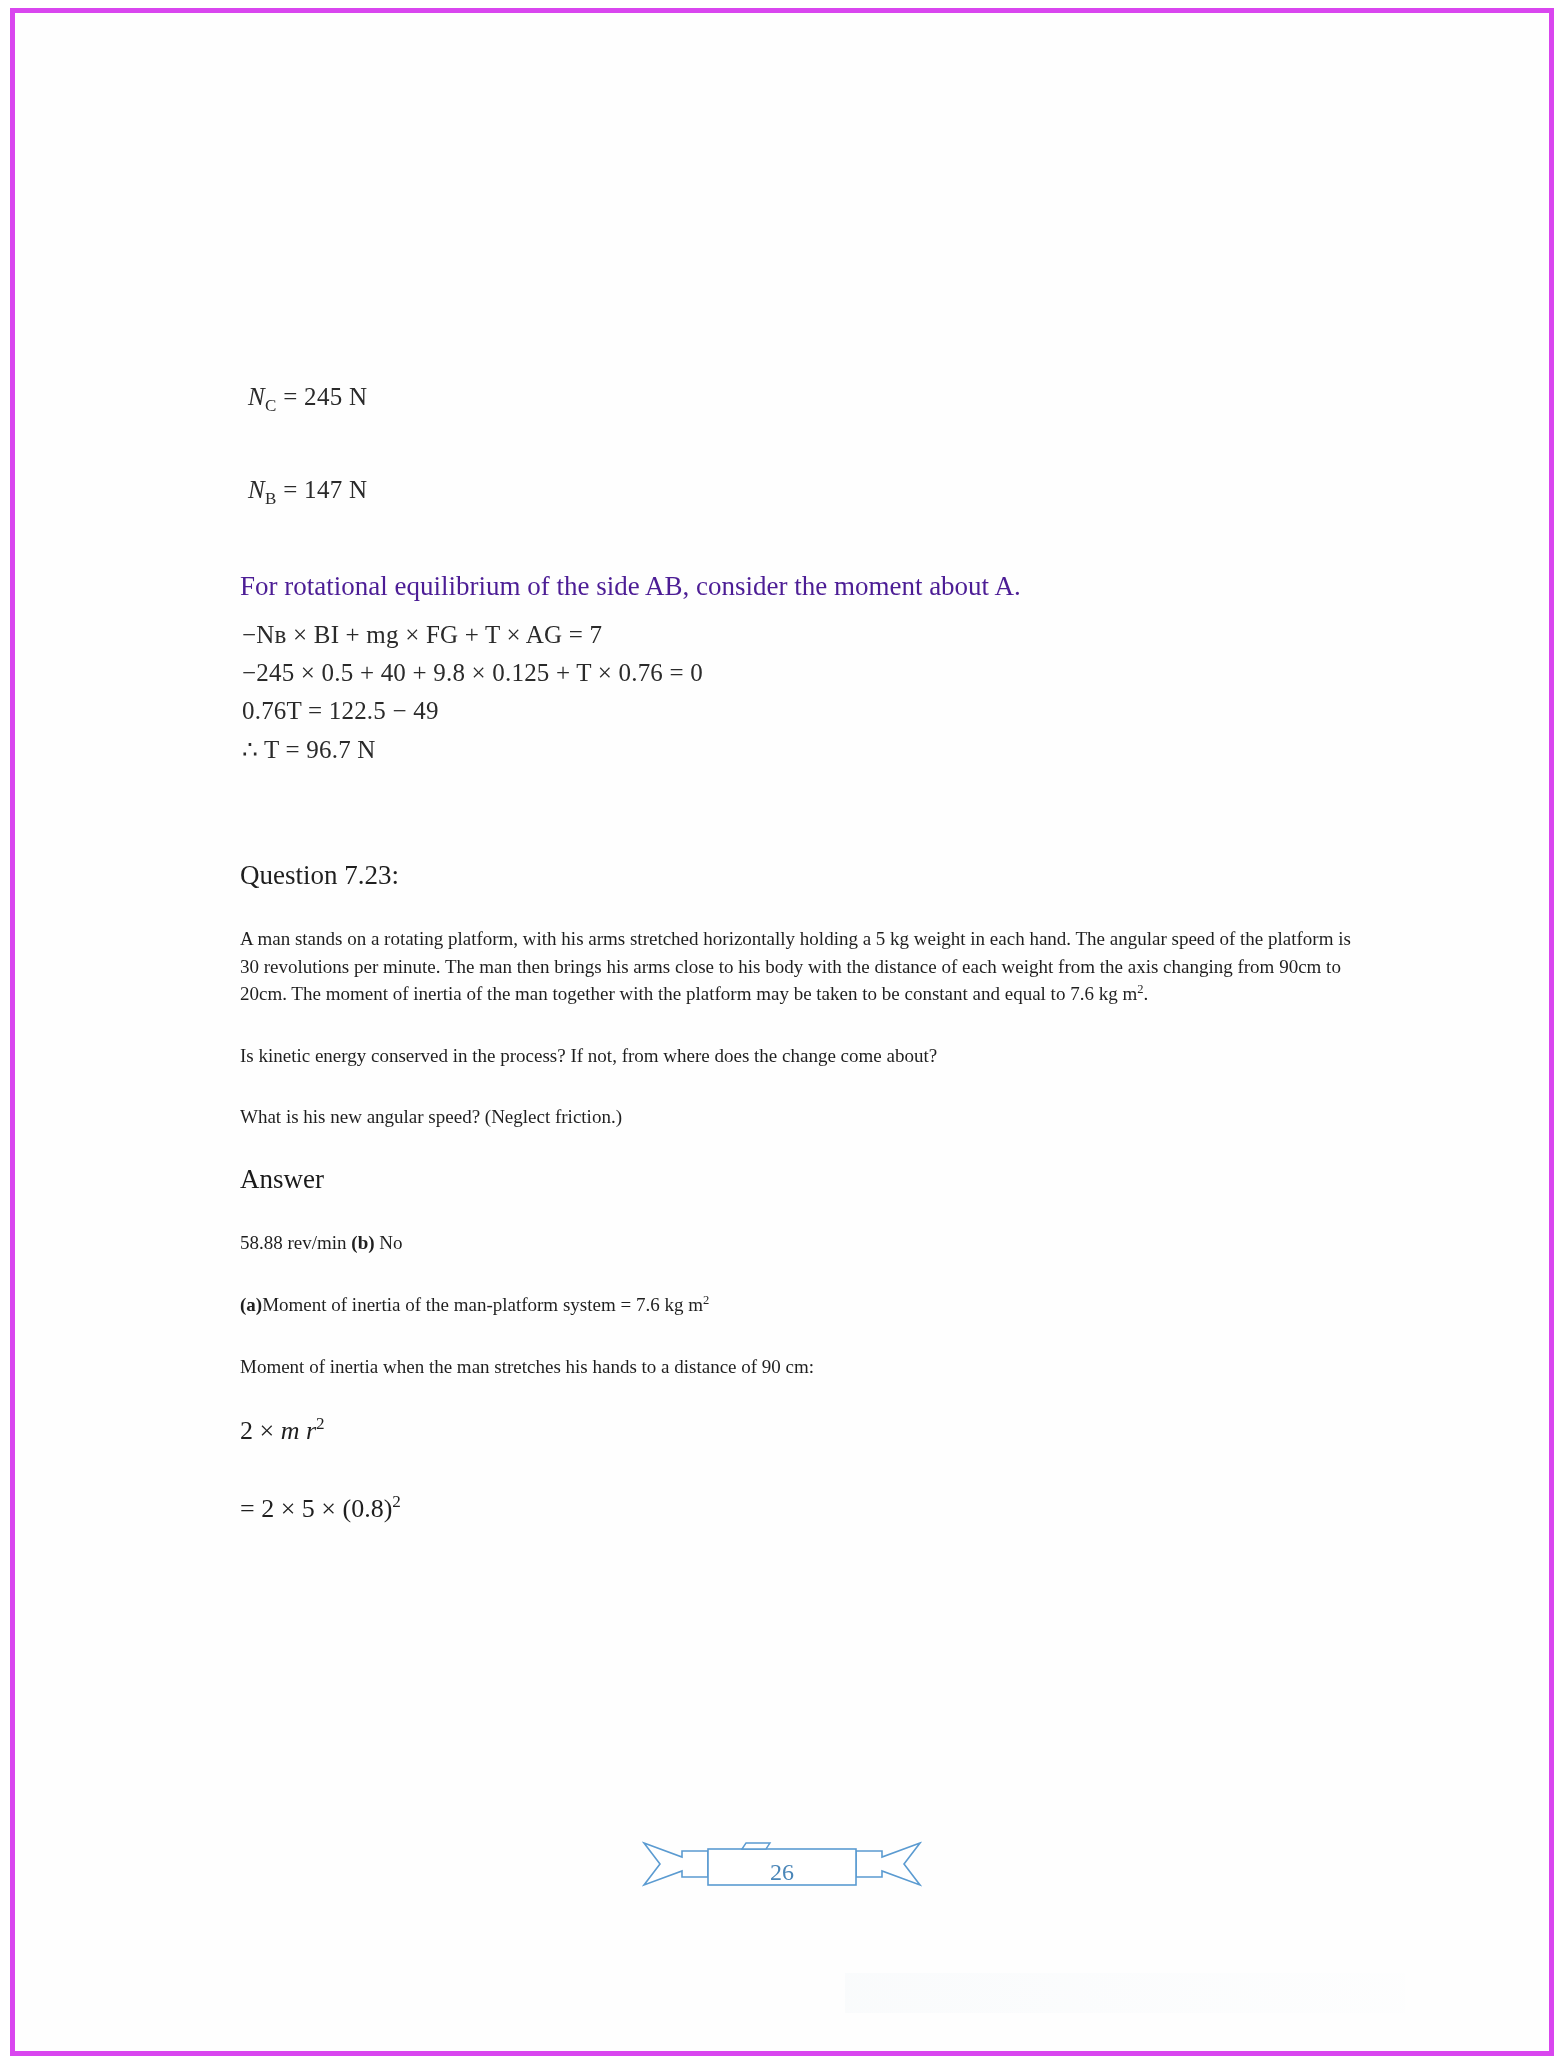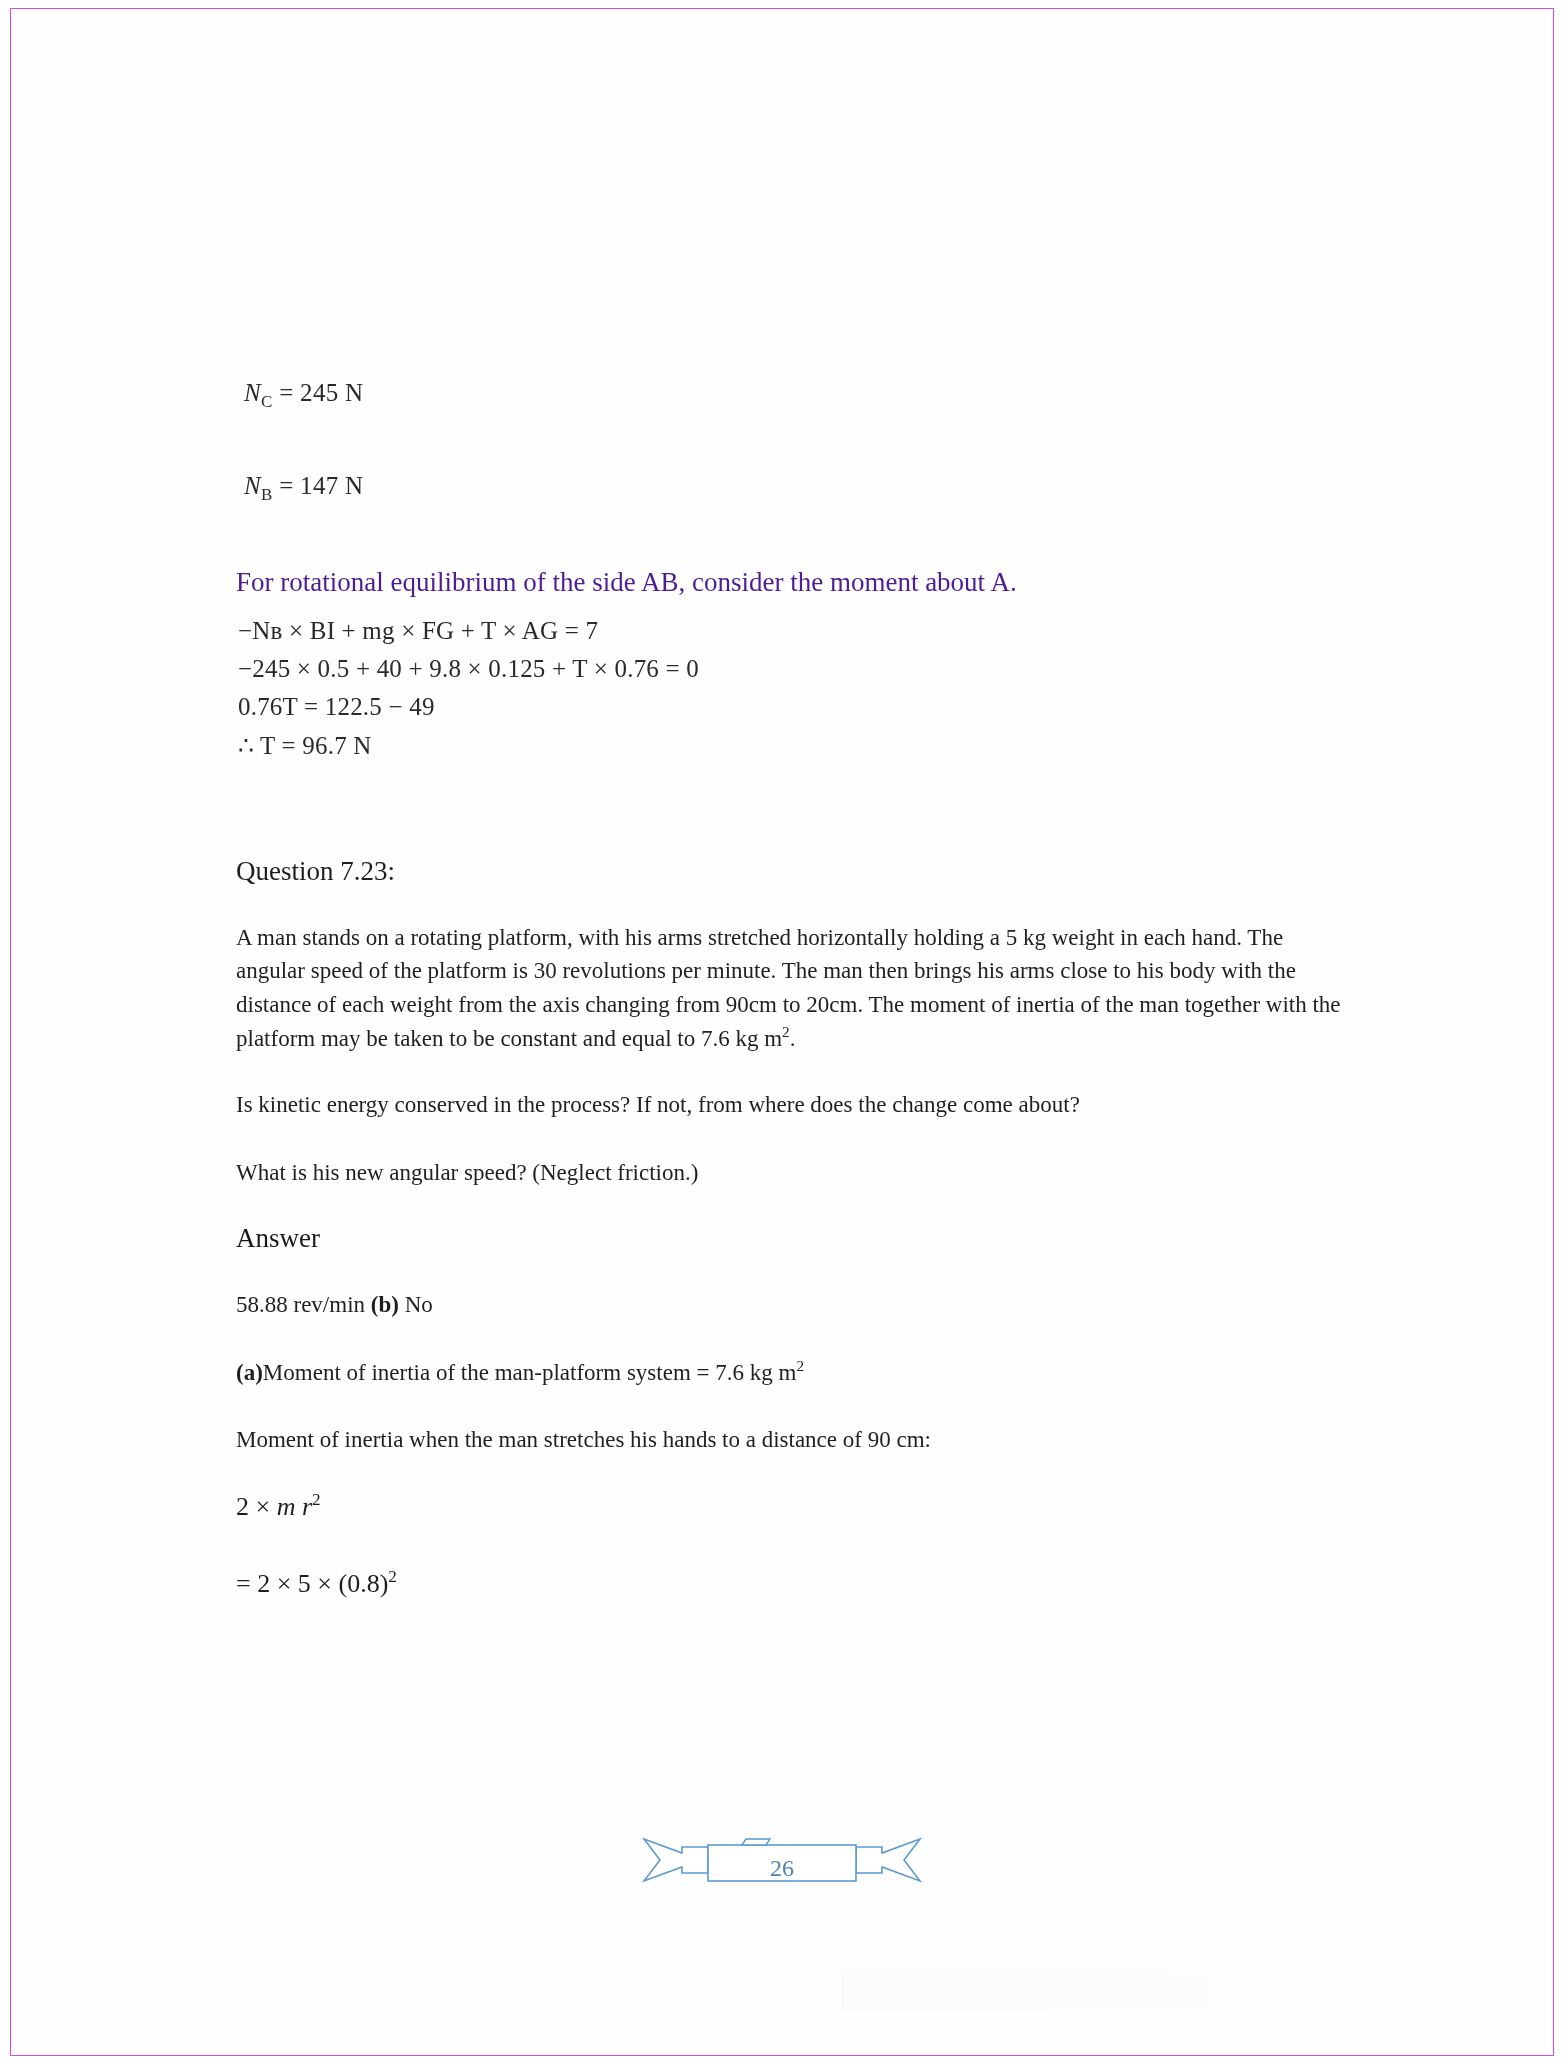--- a/index.html
+++ b/index.html
@@ -14,21 +14,21 @@
     color: #1a1a1a;
     position: relative;
     overflow: hidden;
   }
   .page-frame {
     position: absolute;
     left: 10px;
     top: 8px;
     width: 1544px;
     height: 2048px;
-    border: 1px solid #d946ef;
+    border: 5px solid #d946ef;
     box-sizing: border-box;
     background: #ffffff;
   }
   .page-inner {
     position: absolute;
     left: 0; top: 0; right: 0; bottom: 0;
     background: #fefefe;
   }
   .content {
     position: absolute;
@@ -59,21 +59,21 @@
     letter-spacing: 0.2px;
   }
   .eq-block.first { margin-top: 6px; }
   .gap-lg { height: 86px; }
   .qtitle {
     font-size: 27px;
     margin: 0 0 34px 0;
     color: #1f1f1f;
   }
   .body-para {
-    font-size: 23px;
+    font-size: 19px;
     line-height: 1.44;
     color: #1f1f1f;
     margin: 0 0 34px 0;
     text-align: left;
   }
   .answer-label {
     font-size: 27px;
     margin: 0 0 34px 0;
   }
   b, .bold { font-weight: bold; }

